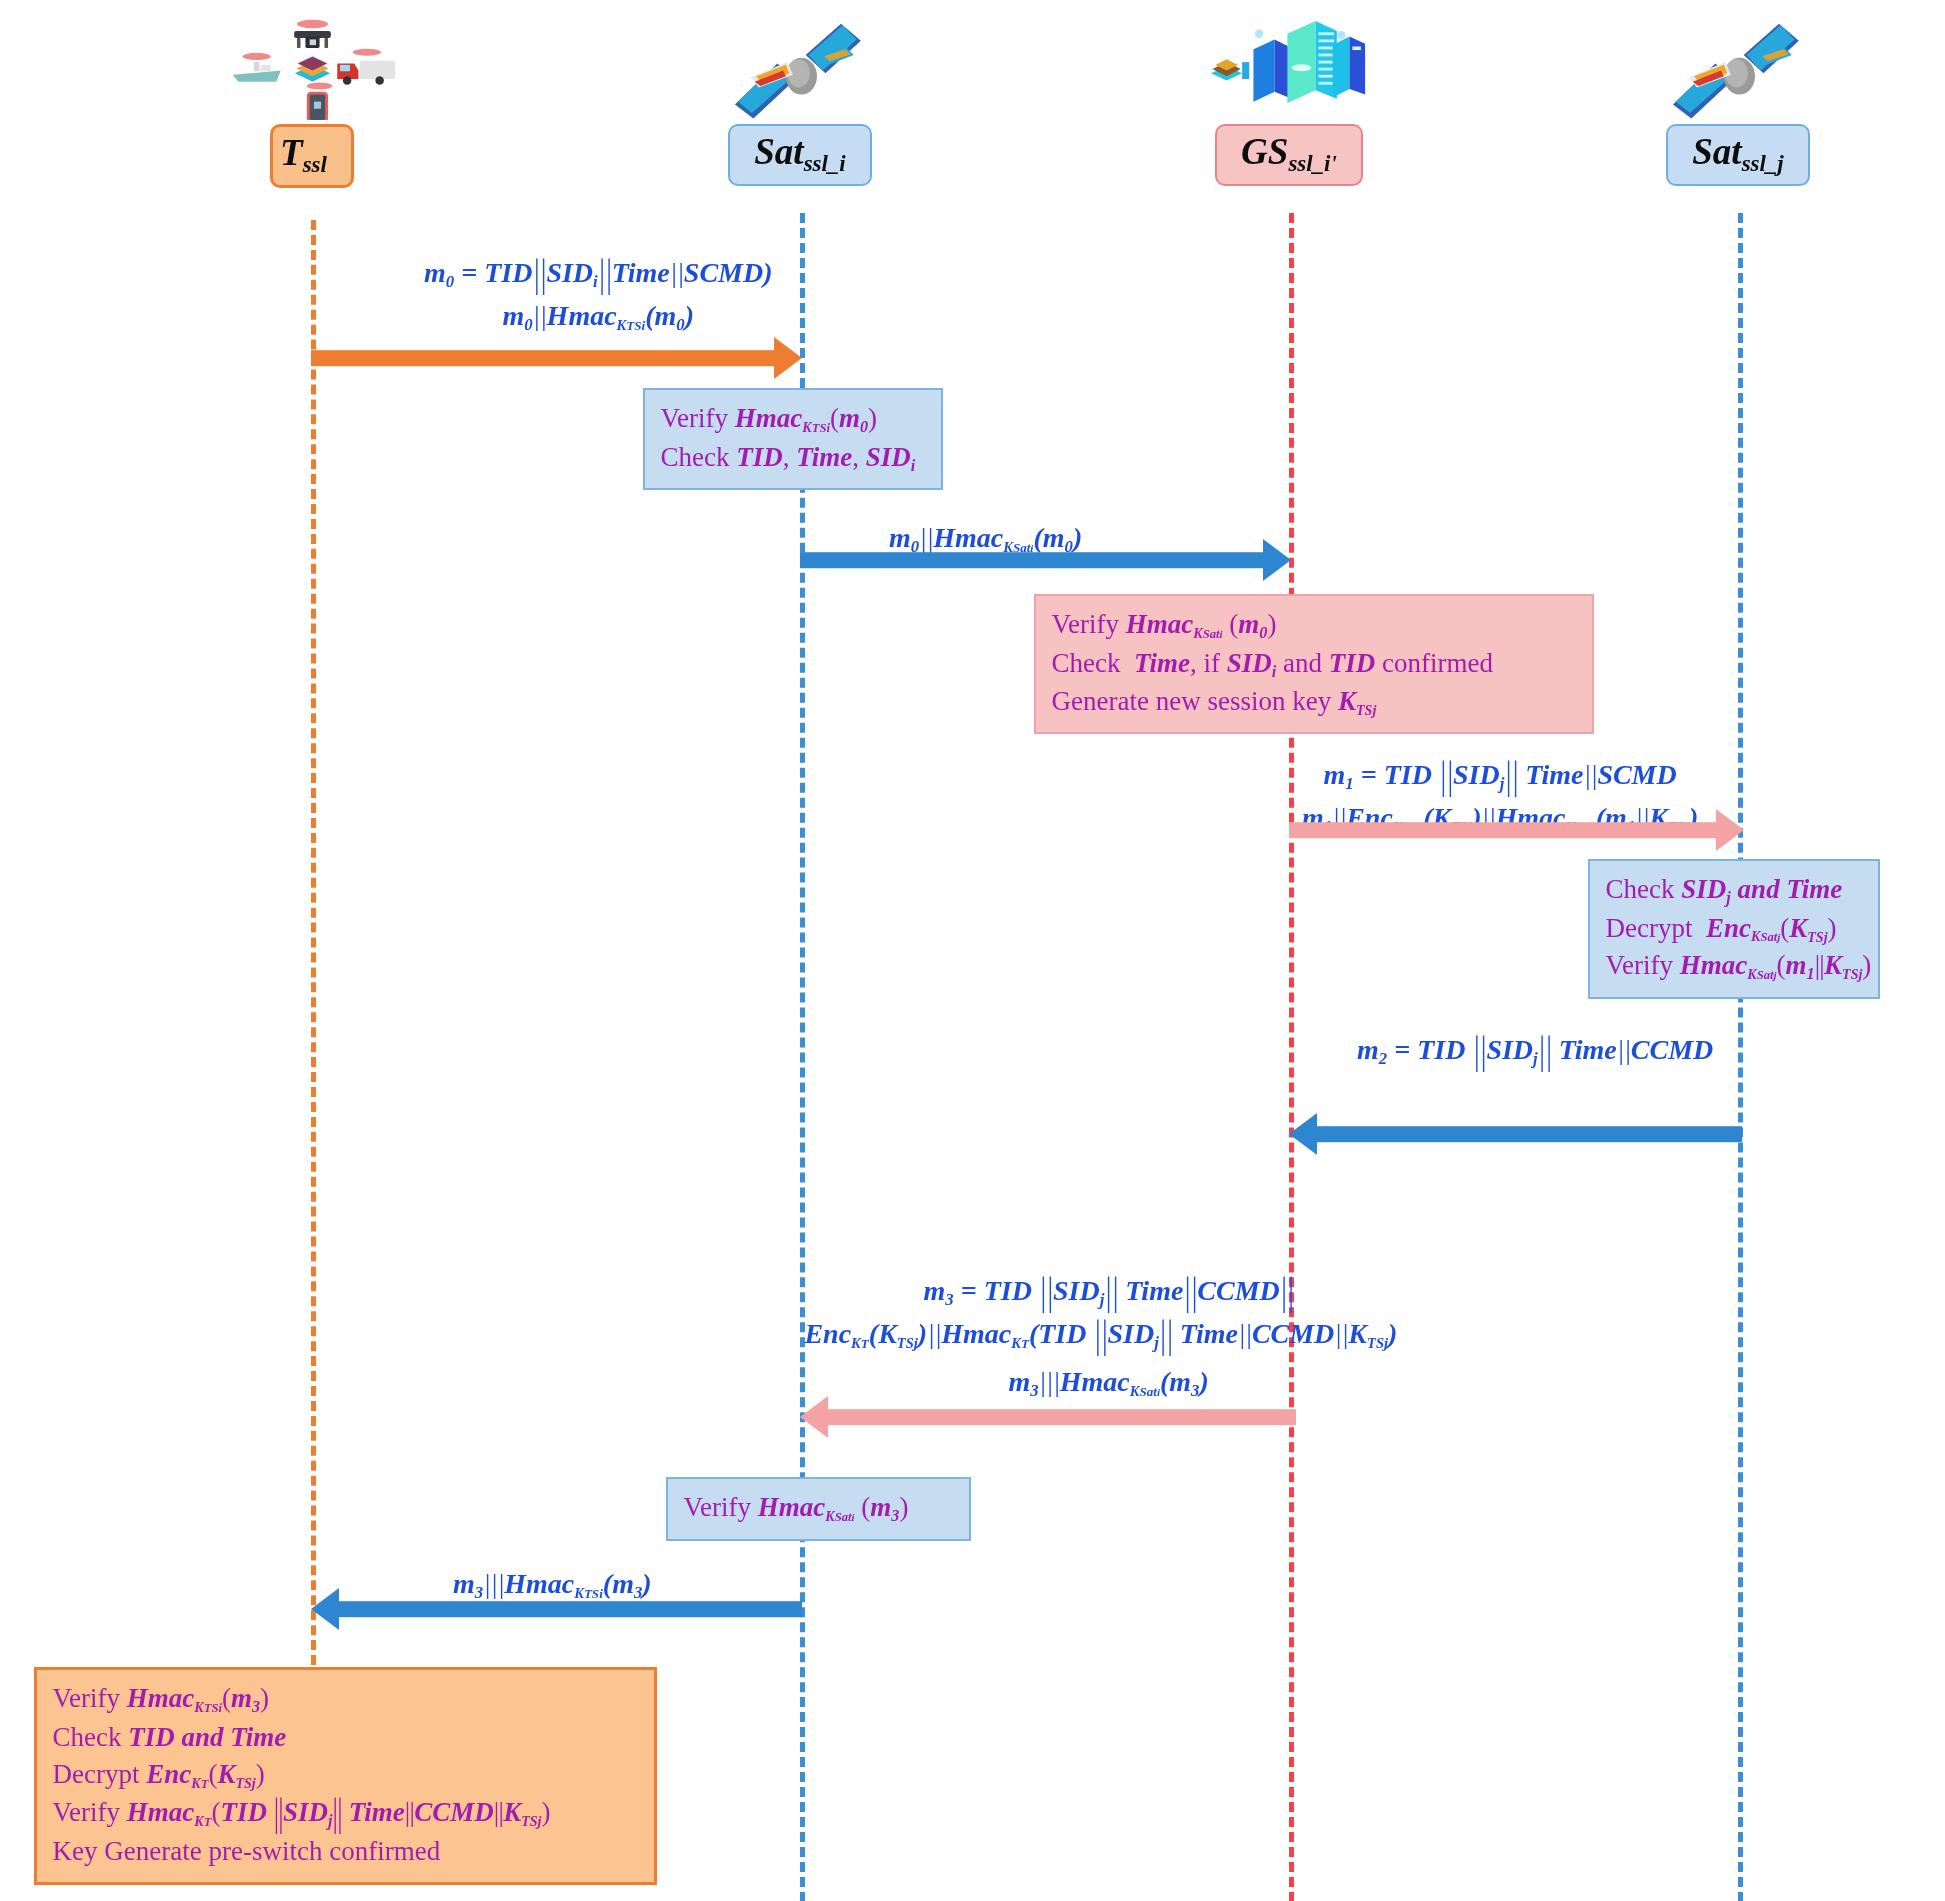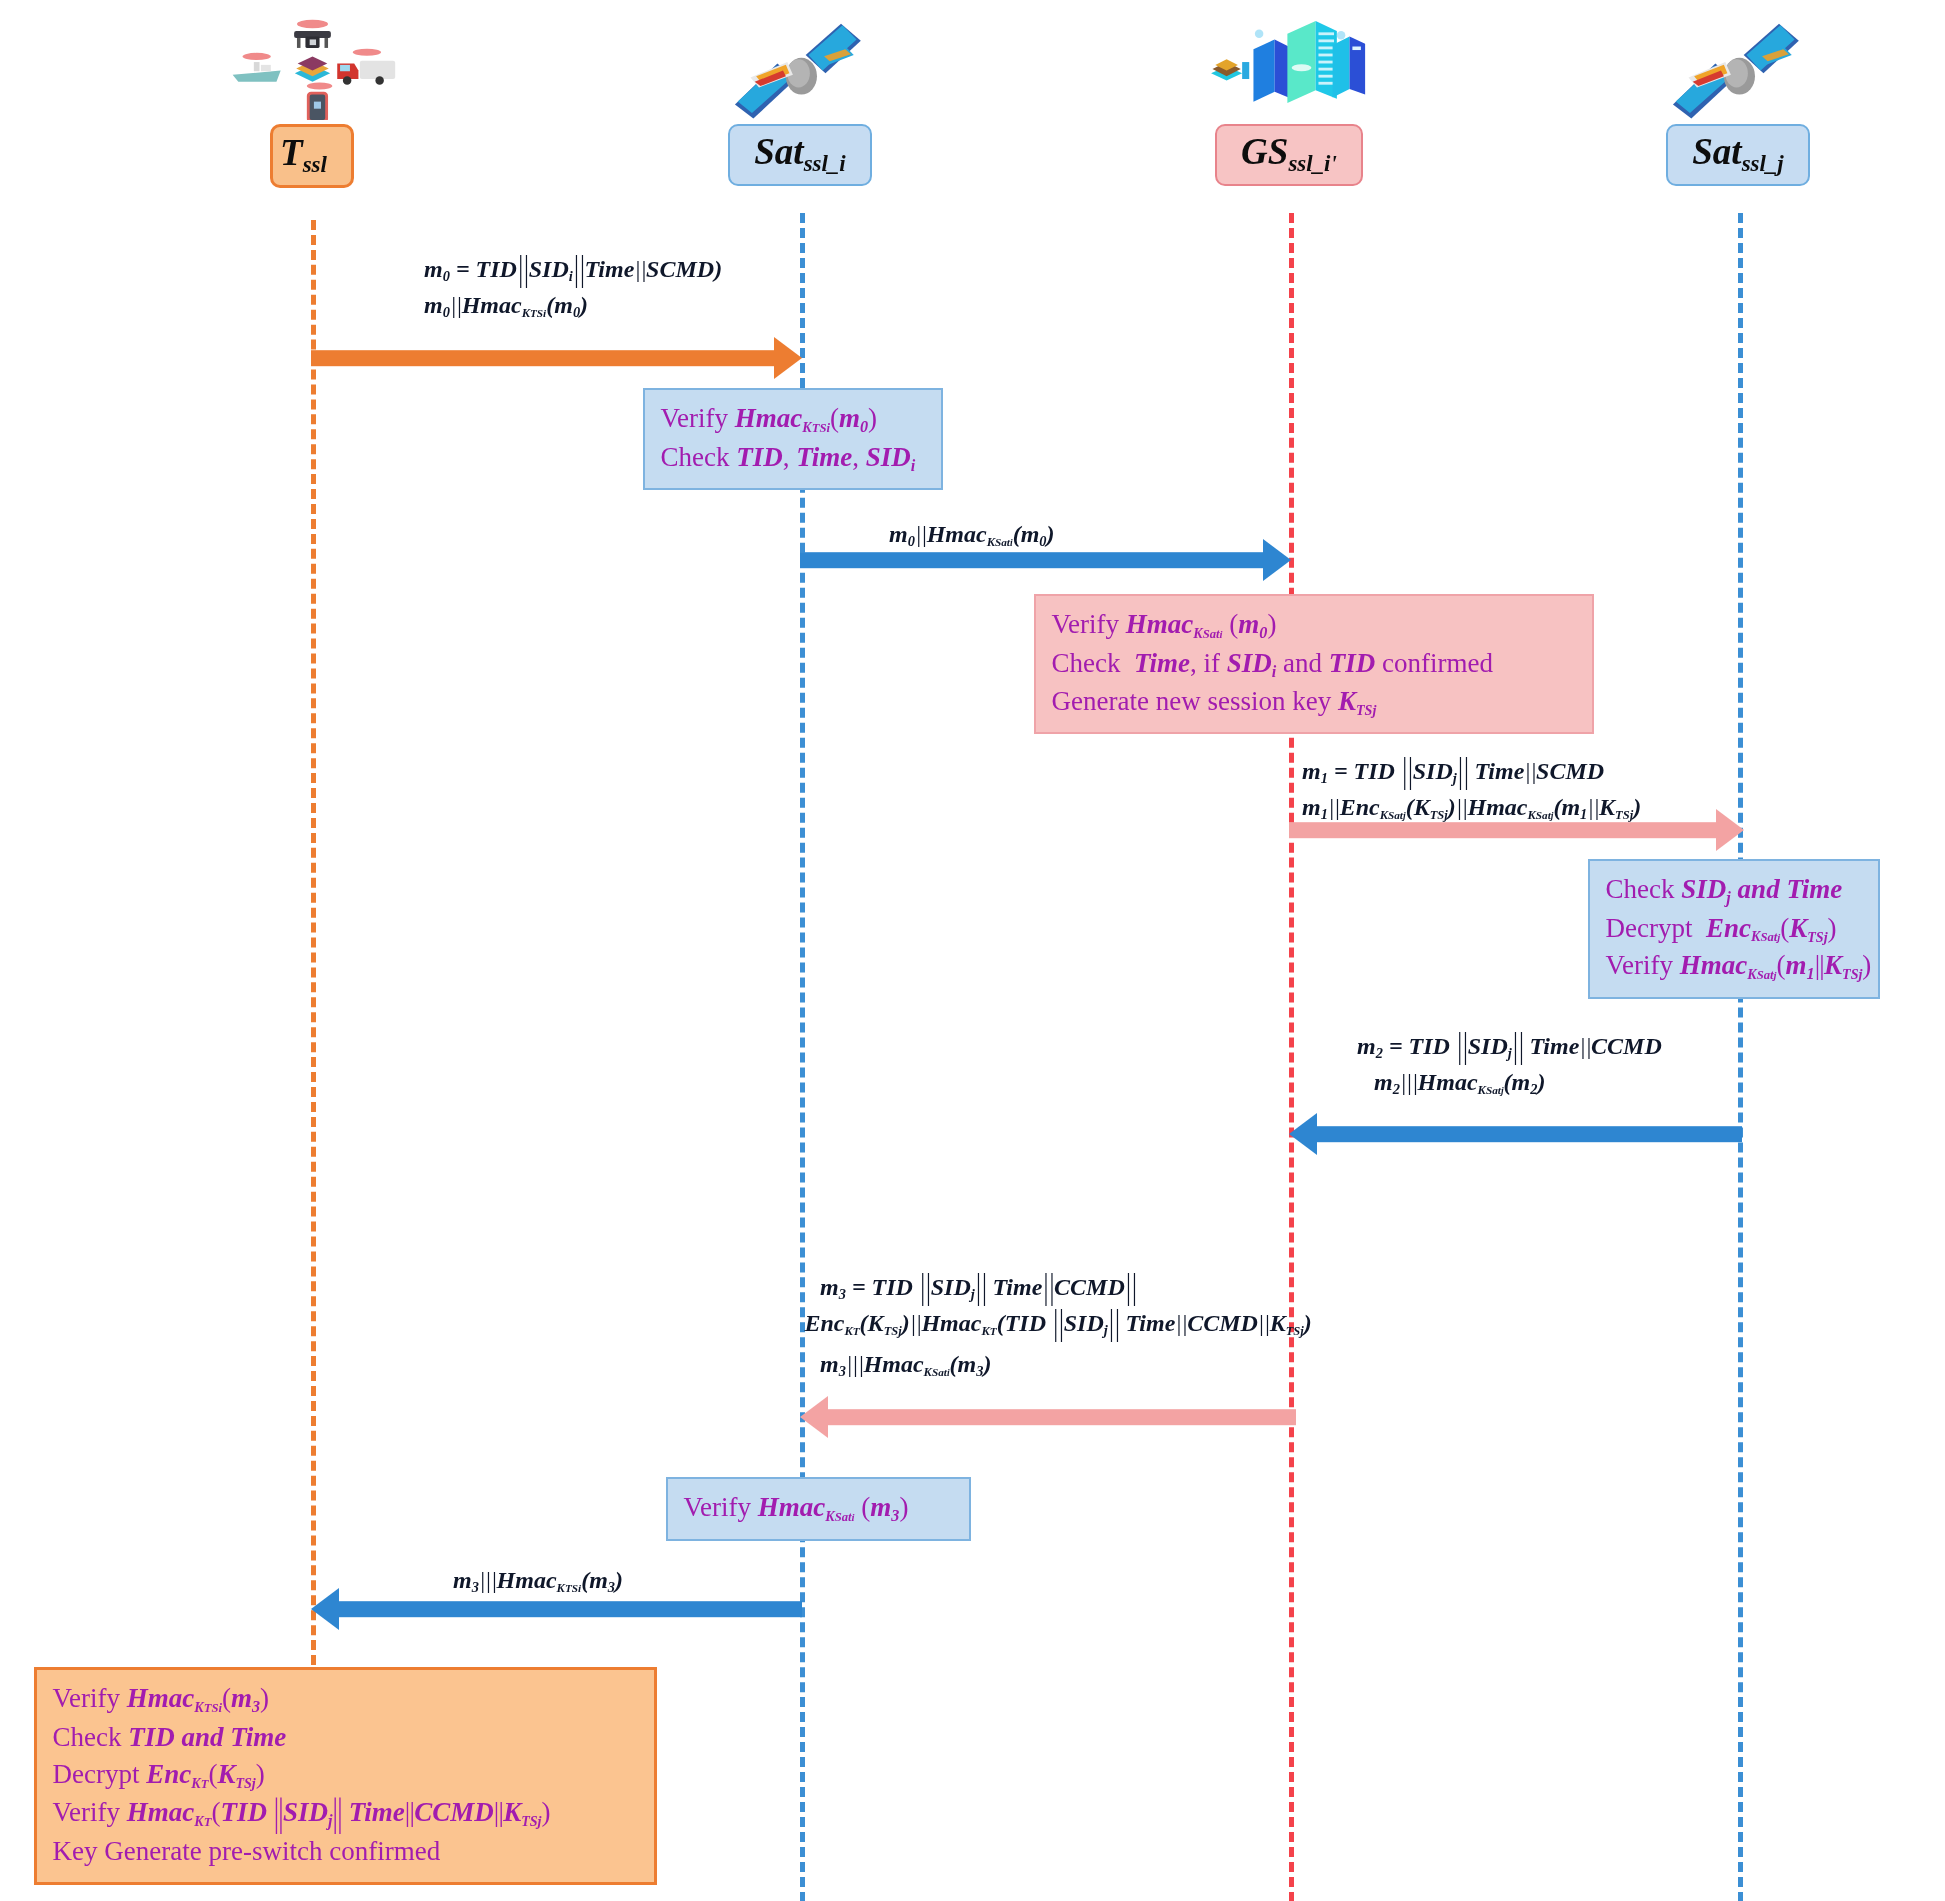--- a/index.html
+++ b/index.html
@@ -23,22 +23,22 @@
   .sub{font-size:0.62em;vertical-align:-0.32em;font-style:italic;font-weight:bold;}
 
   
   .note{position:absolute;box-sizing:border-box;padding:10px 14px 11.3px 15.6px;
         font-size:27px;line-height:1.40;color:#a21caf;white-space:nowrap;}
   .note-blue{background:#C5DCF1;border:2.1px solid #7EB3E0;}
   .note-red{background:#F7C2C2;border:2.1px solid #EFA3A8;}
   .note-orange{background:#FBC490;border:3.5px solid #ED7D31;}
 
   
-  .msg{position:absolute;font-size:24px;line-height:1.48;color:#0f172a;white-space:nowrap;
-       font-weight:bold;font-style:italic;}
+  .msg{position:absolute;font-size:28px;line-height:1.48;color:#1d4ed8;white-space:nowrap;
+       font-weight:bold;font-style:italic;text-align:center;}
 
   
   .arrow{position:absolute;height:0;}
   .arrow .shaft{position:absolute;top:50%;transform:translateY(-50%);height:15.6px;}
   .arrow .head{position:absolute;top:50%;transform:translateY(-50%);width:0;height:0;
                border-top:21px solid transparent;border-bottom:21px solid transparent;}
   .a-orange .shaft{background:#ED7D31;}
   .a-orange .head{border-left:28px solid #ED7D31;}
   .a-blue .shaft{background:#2E86D1;}
   .a-blue .head{border-left:28px solid #2E86D1;}
@@ -262,23 +262,20 @@
     </div>
     <div>
       <span class="up">Verify</span> <span class="it">Hmac<span class="sb2">K<span style="font-size:0.9em">Sat<span style="font-size:0.85em">j</span></span></span></span>(<span class="it">m<span class="sb">1</span></span><span class="bars">||</span><span class="it">K<span class="sb2">TSj</span></span>)
     </div>
   </div>
 
   <div class="msg" style="left:1357px; top:1029px;">
     <div>
       <span class="it">m<span class="sb">2</span></span> <span class="it">=</span> <span class="it">TID</span> <span class="tall bars">||</span><span class="it">SID<span class="sb">j</span></span><span class="tall bars">||</span> <span class="it">Time</span><span class="bars">||</span><span class="it">CCMD</span>
     </div>
-    <div style="padding-left:17px;">
-      <span class="it">m<span class="sb">2</span></span><span class="bars">||</span><span class="bars">|</span><span class="it">Hmac<span class="sb2">K<span style="font-size:0.9em">Sat<span style="font-size:0.85em">j</span></span></span></span>(<span class="it">m<span class="sb">2</span></span>)
-    </div>
   </div>
   <div class="arrow a-blue-l" style="left:1289px; top:1134px; width:453px;">
     <div class="shaft" style="left:28px; width:425px;"></div>
     <div class="head" style="left:0;"></div>
   </div>
 
 
   <div class="msg" style="left:820px; top:1270px;">
     <div>
       <span class="it">m<span class="sb">3</span></span> <span class="it">=</span> <span class="it">TID</span> <span class="tall bars">||</span><span class="it">SID<span class="sb">j</span></span><span class="tall bars">||</span> <span class="it">Time</span><span class="tall bars">||</span><span class="it">CCMD</span><span class="tall bars">||</span>

